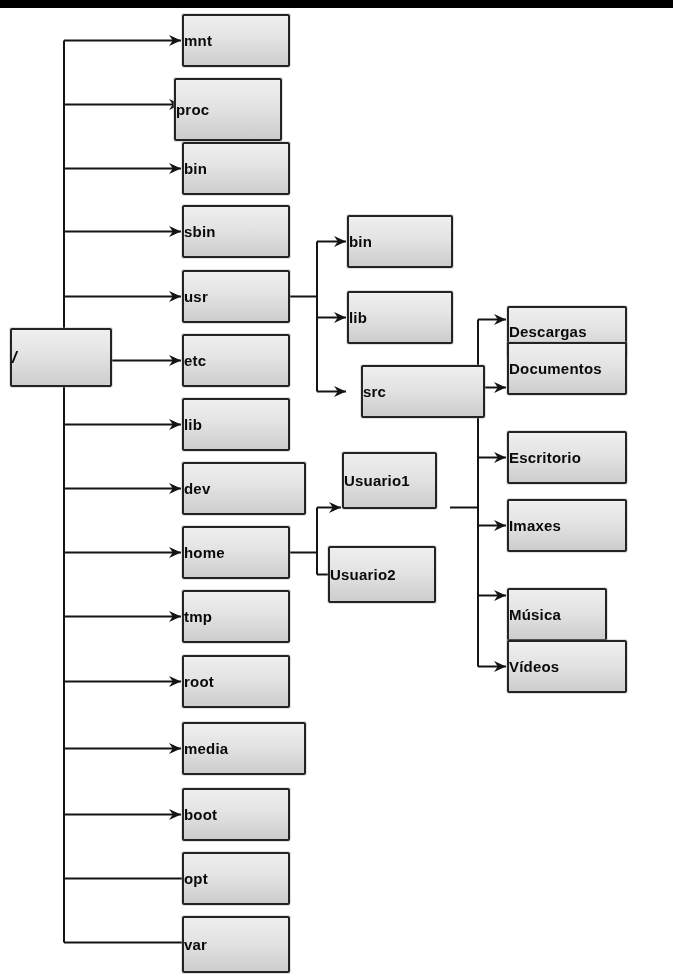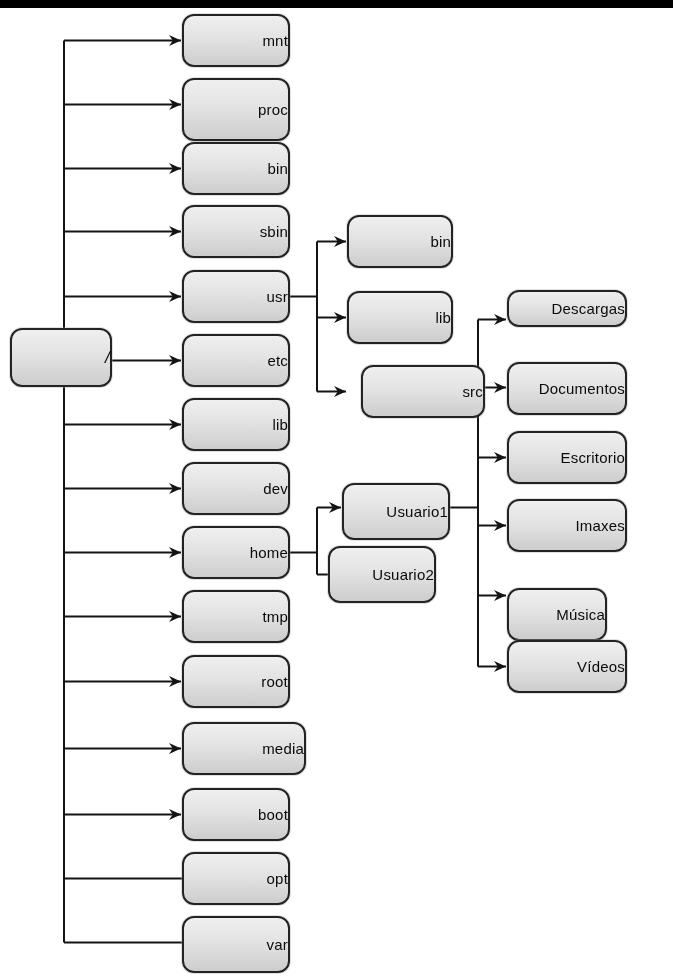--- a/index.html
+++ b/index.html
@@ -18,27 +18,27 @@
     background: #000000;
   }
   .wires {
     position: absolute;
     left: 0; top: 0;
   }
   .node {
     position: absolute;
     display: flex;
     align-items: center;
-    justify-content: flex-end;
+    justify-content: flex-start;
     background: linear-gradient(180deg, #efefef 0%, #e3e3e3 45%, #cdcdcd 100%);
     border: 2px solid #232323;
-    border-radius: 12px;
+    border-radius: 2px;
     box-sizing: border-box;
     box-shadow: 0 0 0 1px rgba(170,170,170,0.35);
-    font-weight: normal;
+    font-weight: bold;
     font-size: 15px;
     color: #0a0a0a;
     letter-spacing: 0.2px;
   }
   .node.root-node .lbl {
     font-style: italic;
     font-size: 17px;
   }
   .lbl { white-space: nowrap; }
 </style>
@@ -108,39 +108,39 @@
     </g>
   </svg>
 
   <div class="node root-node" style="left:10px;top:328px;width:102px;height:59px">
     <span class="lbl">/</span>
   </div>
 
   <div class="node" style="left:182px;top:14px;width:108px;height:53px">
       <span class="lbl">mnt</span>
     </div>
-  <div class="node" style="left:182px;top:78px;width:108px;height:63px">
+  <div class="node" style="left:174px;top:78px;width:108px;height:63px">
       <span class="lbl">proc</span>
     </div>
   <div class="node" style="left:182px;top:142px;width:108px;height:53px">
       <span class="lbl">bin</span>
     </div>
   <div class="node" style="left:182px;top:205px;width:108px;height:53px">
       <span class="lbl">sbin</span>
     </div>
   <div class="node" style="left:182px;top:270px;width:108px;height:53px">
       <span class="lbl">usr</span>
     </div>
   <div class="node" style="left:182px;top:334px;width:108px;height:53px">
       <span class="lbl">etc</span>
     </div>
   <div class="node" style="left:182px;top:398px;width:108px;height:53px">
       <span class="lbl">lib</span>
     </div>
-  <div class="node" style="left:182px;top:462px;width:108px;height:53px">
+  <div class="node" style="left:182px;top:462px;width:124px;height:53px">
       <span class="lbl">dev</span>
     </div>
   <div class="node" style="left:182px;top:526px;width:108px;height:53px">
       <span class="lbl">home</span>
     </div>
   <div class="node" style="left:182px;top:590px;width:108px;height:53px">
       <span class="lbl">tmp</span>
     </div>
   <div class="node" style="left:182px;top:655px;width:108px;height:53px">
       <span class="lbl">root</span>
@@ -161,31 +161,31 @@
   <div class="node" style="left:347px;top:215px;width:106px;height:53px">
       <span class="lbl">bin</span>
     </div>
   <div class="node" style="left:347px;top:291px;width:106px;height:53px">
       <span class="lbl">lib</span>
     </div>
   <div class="node" style="left:361px;top:365px;width:124px;height:53px">
       <span class="lbl">src</span>
     </div>
 
-  <div class="node" style="left:342px;top:483px;width:108px;height:57px">
+  <div class="node" style="left:342px;top:452px;width:95px;height:57px">
       <span class="lbl">Usuario1</span>
     </div>
   <div class="node" style="left:328px;top:546px;width:108px;height:57px">
       <span class="lbl">Usuario2</span>
     </div>
 
-  <div class="node" style="left:507px;top:290px;width:120px;height:37px">
+  <div class="node" style="left:507px;top:306px;width:120px;height:51px">
       <span class="lbl">Descargas</span>
     </div>
-  <div class="node" style="left:507px;top:362px;width:120px;height:53px">
+  <div class="node" style="left:507px;top:342px;width:120px;height:53px">
       <span class="lbl">Documentos</span>
     </div>
   <div class="node" style="left:507px;top:431px;width:120px;height:53px">
       <span class="lbl">Escritorio</span>
     </div>
   <div class="node" style="left:507px;top:499px;width:120px;height:53px">
       <span class="lbl">Imaxes</span>
     </div>
   <div class="node" style="left:507px;top:588px;width:100px;height:53px">
       <span class="lbl">Música</span>

